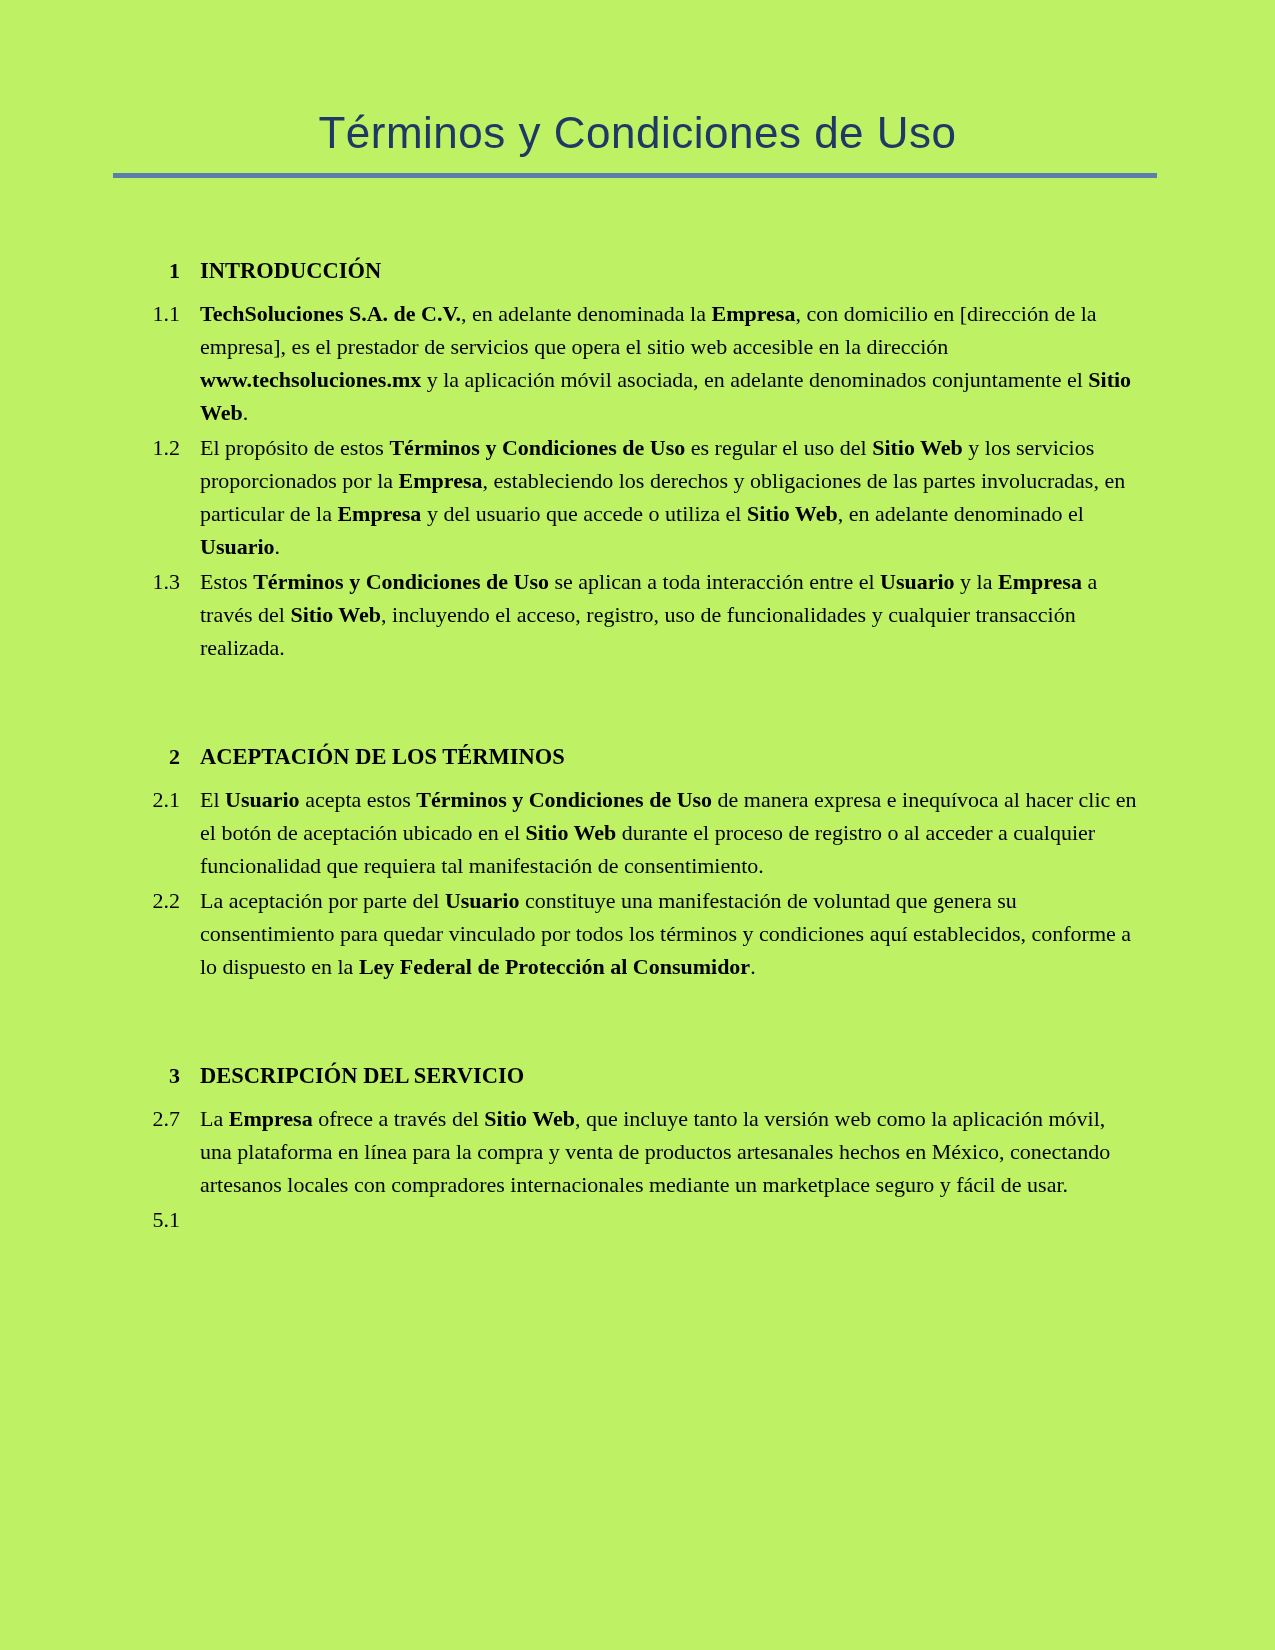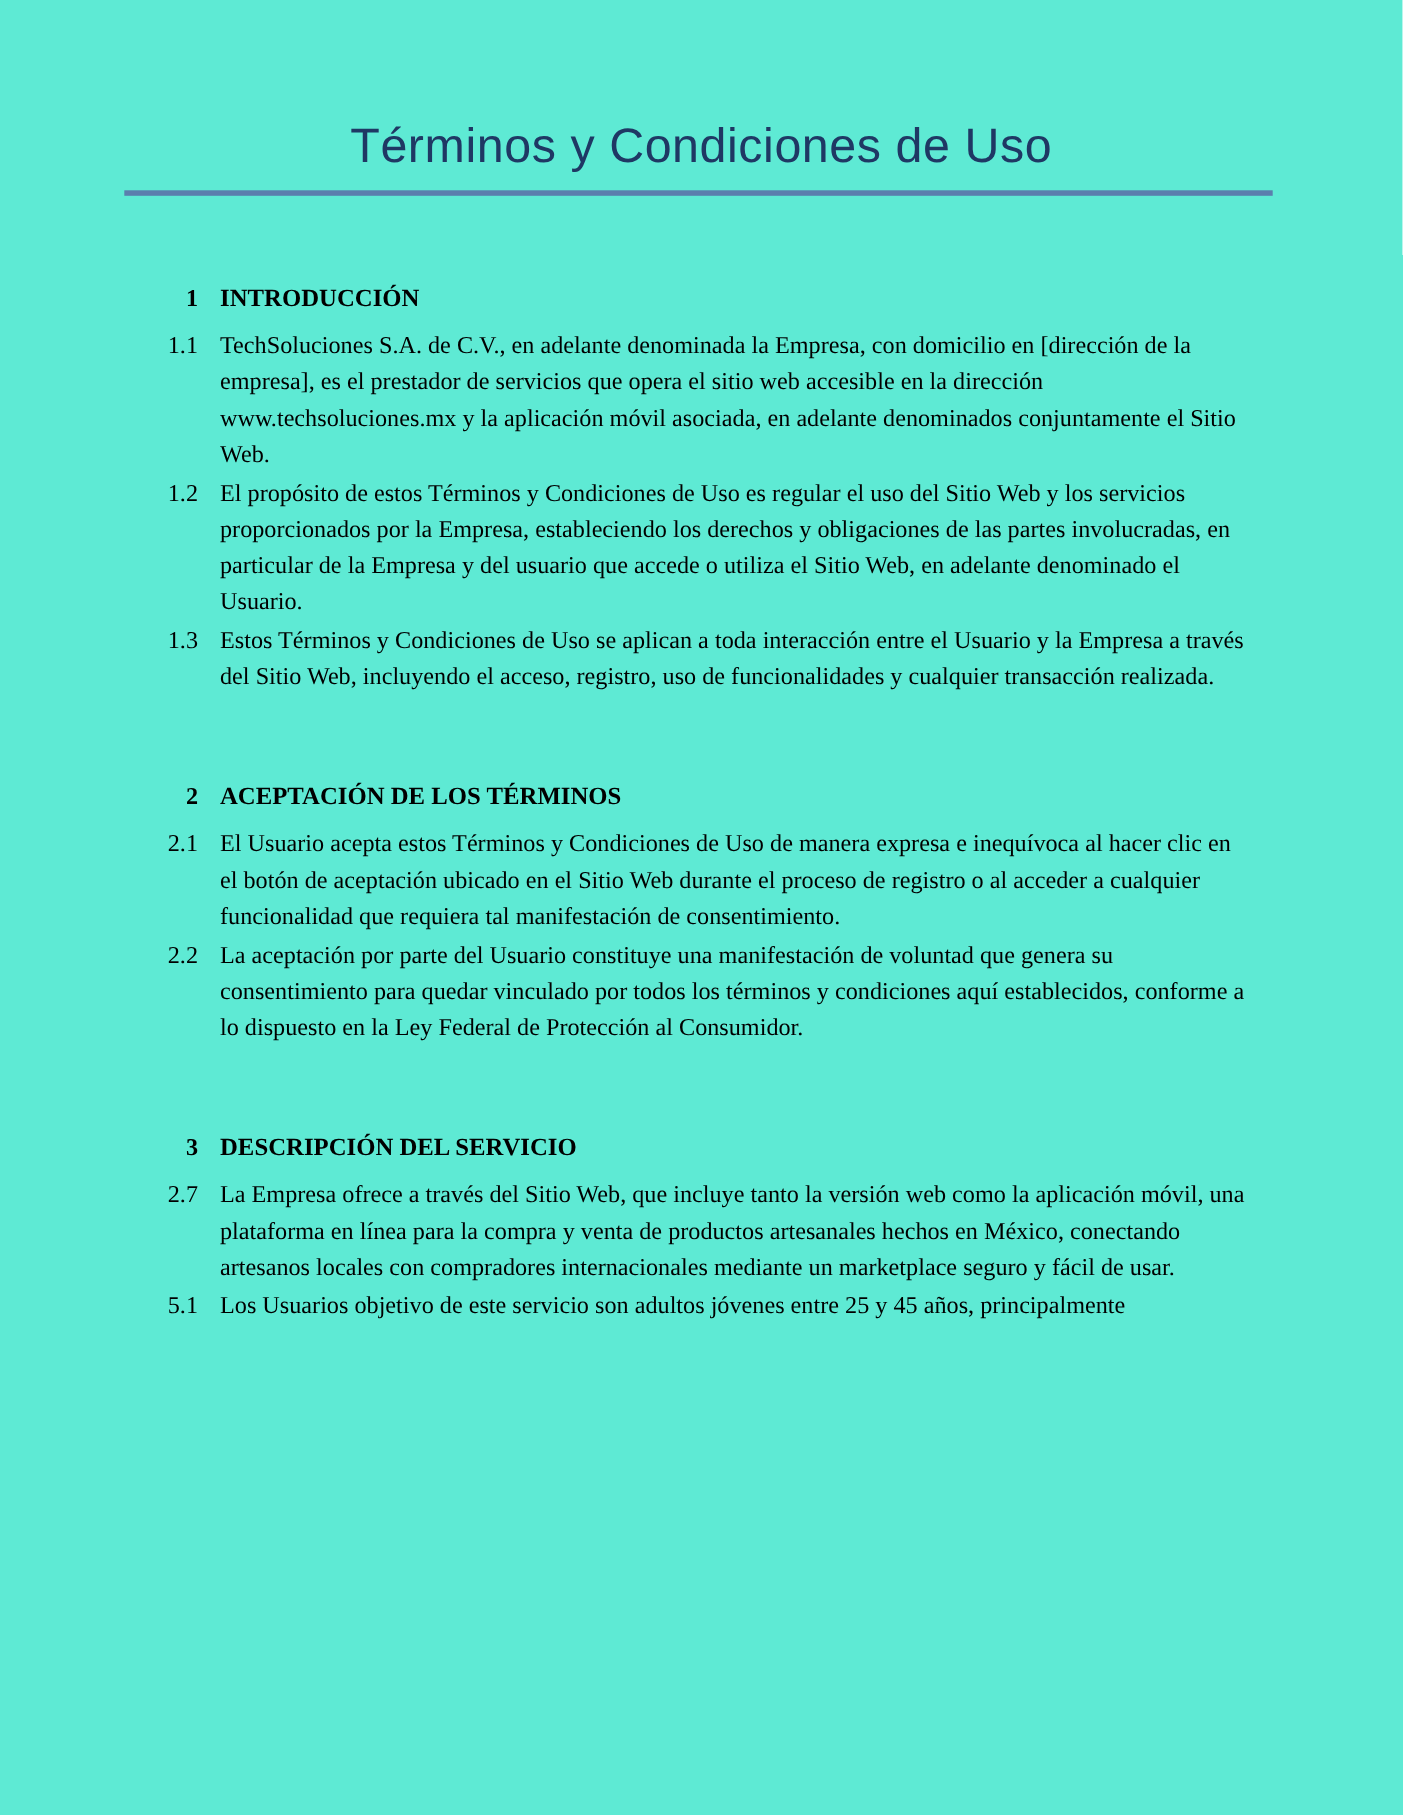--- a/index.html
+++ b/index.html
@@ -5,21 +5,21 @@
   html, body {
     margin: 0;
     padding: 0;
     background: #ffffff;
   }
   .page {
     position: relative;
     width: 1275px;
     height: 1650px;
     margin: 0 auto;
-    background: #5eead4;
+    background: #bef264;
     overflow: hidden;
     font-family: "Liberation Serif", serif;
     color: #000000;
   }
   .doc-title {
     margin: 0;
     padding-top: 106px;
     text-align: center;
     font-family: "Liberation Sans", sans-serif;
     font-weight: 400;
@@ -65,21 +65,21 @@
     margin-top: 2px;
   }
   .clause-text {
     margin: 0 0 0 20px;
     padding-right: 18px;
     font-size: 22px;
     line-height: 33px;
     max-width: 940px;
   }
   .clause-text b {
-    font-weight: 400;
+    font-weight: 700;
   }
 </style>
 </head>
 <body>
 
 <div class="page" style="color: rgb(0, 0, 0);">
   <h1 class="doc-title" style="color: rgb(31, 56, 100);">Términos y Condiciones de Uso</h1>
   <div class="title-rule" style="background: rgb(91, 127, 173);"></div>
   <main class="sections" id="sections">
       <section class="section">
@@ -118,17 +118,16 @@
         <div class="row heading-row">
           <span class="num">3</span>
           <h2 class="heading-text">DESCRIPCIÓN DEL SERVICIO</h2>
         </div>
         <div class="row item-row">
           <span class="num">2.7</span>
           <p class="clause-text">La <b>Empresa</b> ofrece a través del <b>Sitio Web</b>, que incluye tanto la versión web como la aplicación móvil, una plataforma en línea para la compra y venta de productos artesanales hechos en México, conectando artesanos locales con compradores internacionales mediante un marketplace seguro y fácil de usar.</p>
         </div>
         <div class="row item-row">
           <span class="num">5.1</span>
-          <p class="clause-text">Los <b>Usuarios</b> objetivo de este servicio son adultos jóvenes entre 25 y 45 años, principalmente</p>
         </div>
       </section>
     </main>
 </div>
 
 </body></html>

